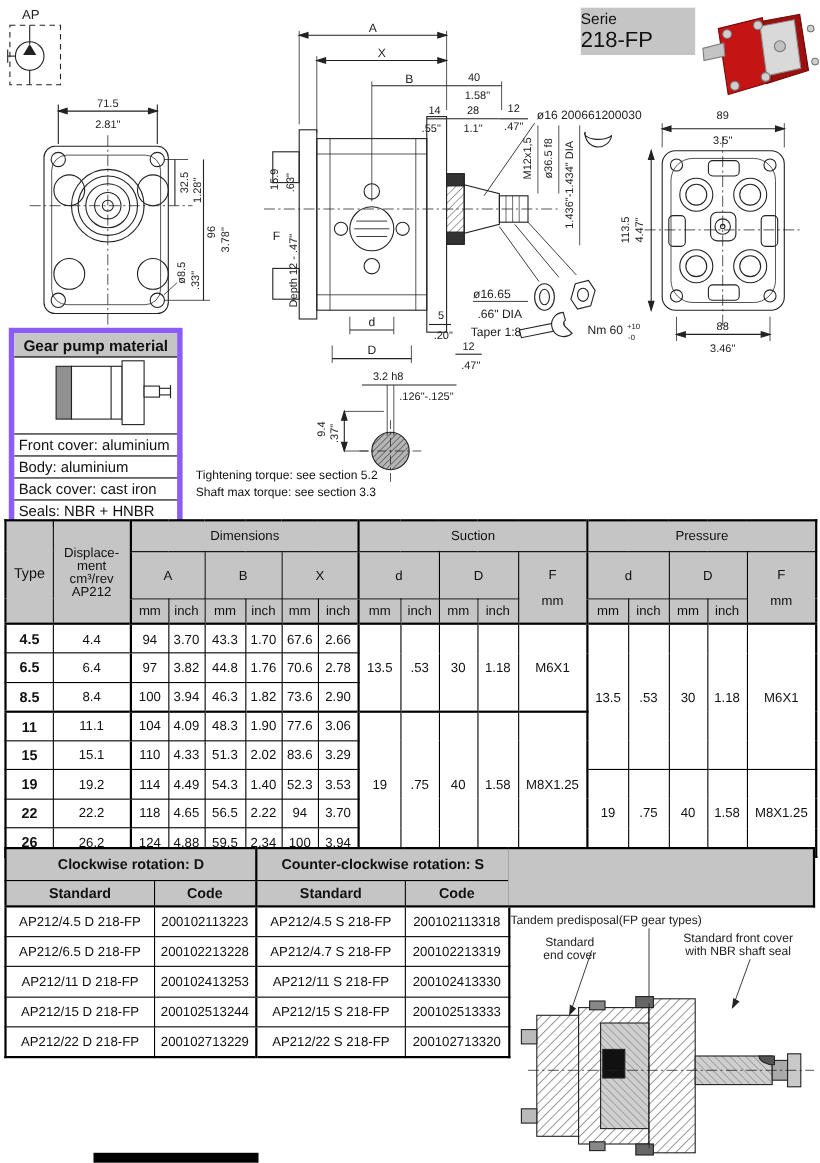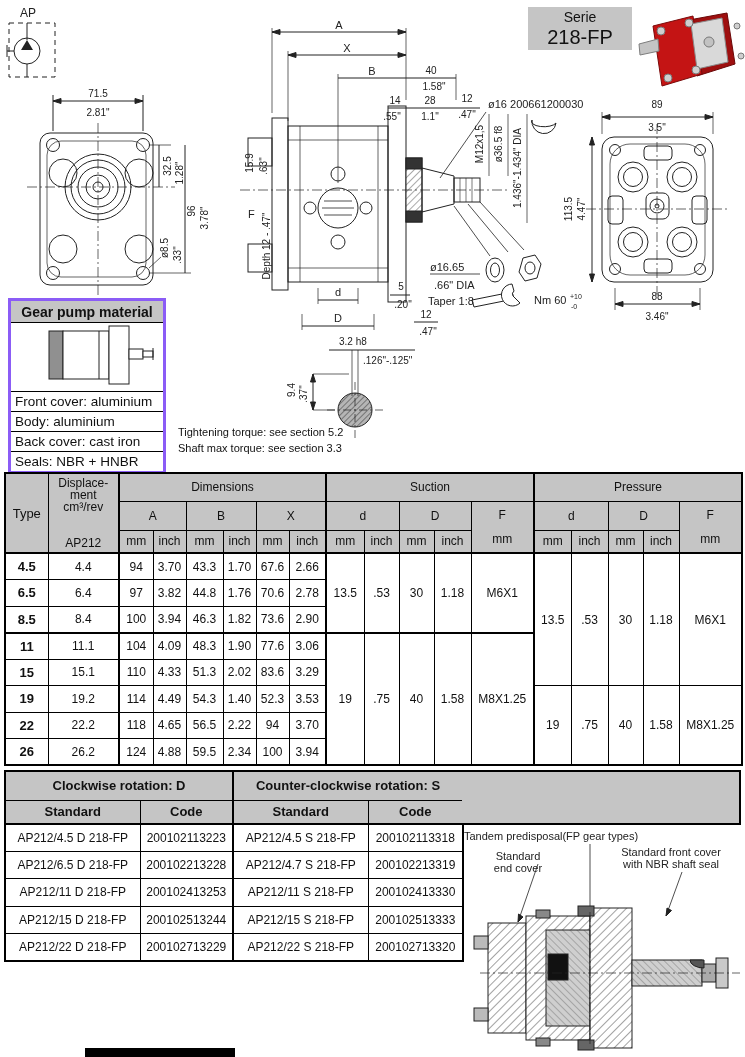--- a/index.html
+++ b/index.html
@@ -1,39 +1,39 @@
 <!DOCTYPE html>
 <html><head>
 <meta charset="utf-8">
 <style>
 *{box-sizing:border-box}
 html,body{margin:0;padding:0}
 body{width:745px;height:1057px;position:relative;background:#fff;font-family:"Liberation Sans",sans-serif;color:#111;overflow:hidden}
 svg{position:absolute;overflow:visible}
 svg text{font-family:"Liberation Sans",sans-serif;fill:#222}
 .t11{font-size:11px}.t10{font-size:10px}
-#serie-badge{position:absolute;left:528px;top:7px;width:104px;height:43px;background:#c5c5c5;text-align:center;padding-top:3px;line-height:1.12}
+#serie-badge{position:absolute;left:528px;top:7px;width:104px;height:43px;background:#c5c5c5;text-align:left;padding-top:3px;line-height:1.12}
 #serie-badge .l1{font-size:14px}
 #serie-badge .l2{font-size:20px}
-#material-box{position:absolute;left:8px;top:298px;width:158px;border:3px solid #8b5cf6;background:#fff}
+#material-box{position:absolute;left:8px;top:298px;width:158px;border:5px solid #8b5cf6;background:#fff}
 #material-box .mb-title{background:#c5c5c5;border-bottom:1px solid #000;text-align:center;font-size:14px;font-weight:bold;height:22px;line-height:22px}
 #material-box .mb-row{border-top:1px solid #000;font-size:13.5px;height:20px;line-height:20px;padding-left:4px;white-space:nowrap}
 #notes{position:absolute;left:178px;top:424px;font-size:11px;line-height:16px}
 #spec-table{position:absolute;left:4px;top:472px;width:737px;border-collapse:collapse;table-layout:fixed;text-align:center;font-size:12px;border:2px solid #000}
 #spec-table th,#spec-table td{border:1px solid #000;padding:0;overflow:hidden;vertical-align:middle}
 #spec-table th{background:#c5c5c5;font-weight:normal;font-size:12px}
 #spec-table thead tr:nth-child(1){height:28px}
 #spec-table thead tr:nth-child(2){height:27px}
 #spec-table thead tr:nth-child(3){height:23px}
 #spec-table tbody tr{height:26.5px}
 #spec-table tbody tr:first-child td{border-top-width:2px}
 .c-type{font-weight:bold;font-size:13px}
 .bl2{border-left-width:2px !important}
 .bt2{border-top-width:2px !important}
-.disp-wrap{display:flex;flex-direction:column;justify-content:space-between;height:78px;padding:3px 0;line-height:12px}
+.disp-wrap{display:flex;flex-direction:column;justify-content:center;height:92px;padding:3px 0;line-height:12px}
 .f-wrap{display:flex;flex-direction:column;justify-content:space-around;height:48px}
 #codes-table{position:absolute;left:4px;top:770px;width:458px;border-collapse:collapse;table-layout:fixed;text-align:center;font-size:12px;border:2px solid #000}
 #codes-table th,#codes-table td{border:1px solid #000;padding:0;vertical-align:middle;white-space:nowrap}
 #codes-table th{background:#c5c5c5;font-weight:bold;font-size:13px}
 #codes-table thead tr:nth-child(1){height:29px}
 #codes-table thead tr:nth-child(2){height:24px}
 #codes-table tbody tr{height:27.4px}
 #codes-table tbody tr:first-child td{border-top-width:2px}
 .mid-l{border-left-width:2px !important}
 #codes-spacer{position:absolute;left:462px;top:770px;width:279px;height:55px;background:#c5c5c5;border:2px solid #000;border-left:none}

